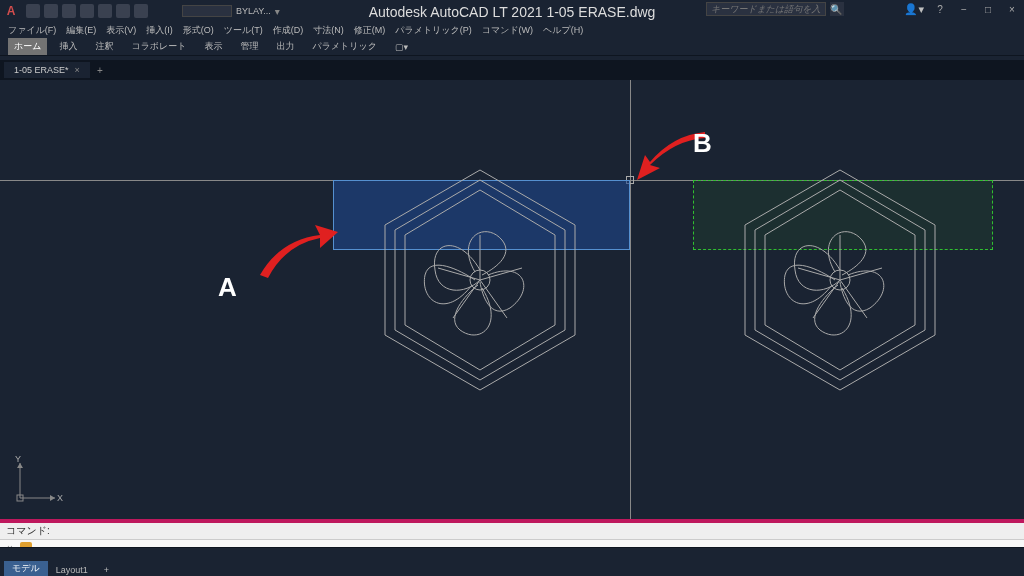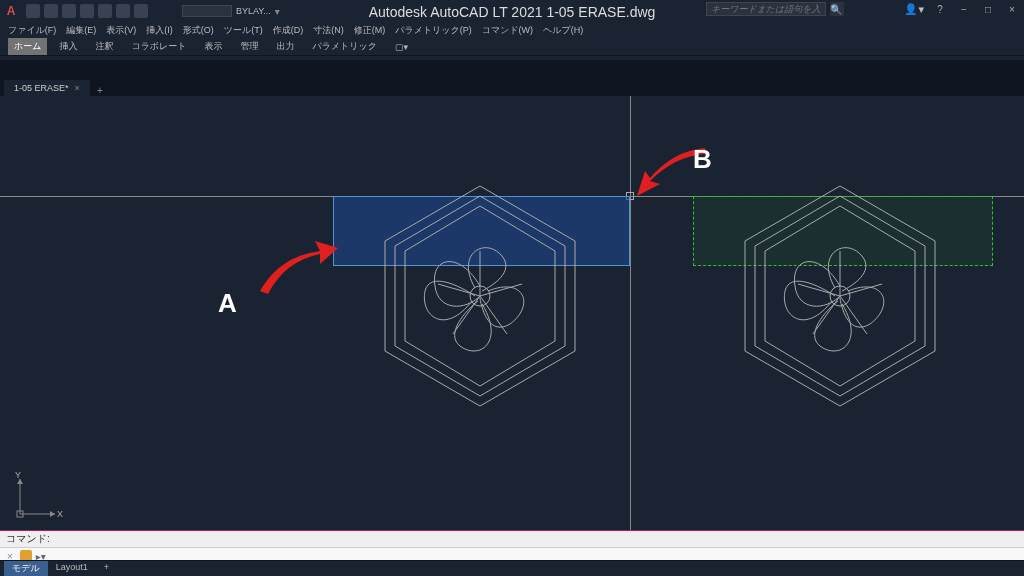--- a/index.html
+++ b/index.html
@@ -54,23 +54,23 @@
     gap: 6px;
     font-size: 9px;
     border-bottom: 1px solid #0e1520;
   }
   .ribbon-tab { padding: 2px 6px; color:#bbb; cursor:pointer;}
   .ribbon-tab.active { background:#737373; color:#fff; }
   .ribbon-panel-strip { height:4px; background:#1a2332;}
   
   
   .doc-tabs {
-    height: 36px;
+    height: 20px;
     background:#0e1520;
-    display:flex; align-items:flex-end;
+    display:flex; align-items:center;
     padding: 0 4px;
   }
   .doc-tab { background:#1a2332; padding:3px 10px; font-size:9px; color:#ccc; margin-right:2px; display:flex; align-items:center; gap:6px;}
   .doc-tab-close { color:#888; cursor:pointer;}
   .doc-tab-add { width:16px; display:flex; justify-content:center; color:#888; cursor:pointer;}
   
   
   .canvas {
     position: relative;
     width: 1024px;
@@ -89,36 +89,36 @@
   .selection-window { position:absolute; background:rgba(30,70,140,0.6); border:1px solid #5590d0;}
   .selection-crossing { position:absolute; background:rgba(40,120,40,0.15); border:1px dashed #30c030;}
   
   .hex-drawing { position:absolute; }
   .hex-drawing svg line, .hex-drawing svg polygon, .hex-drawing svg circle, .hex-drawing svg path { stroke:#aaa; fill:none; stroke-width:1;}
   
   .annotation-label { position:absolute; color:#fff; font-size:26px; font-weight:bold; font-family:Arial;}
   
   
   .cmdline-area {
-    position:absolute; bottom:12px; left:0; right:0;
+    position:absolute; bottom:20px; left:0; right:0;
     background:#f8f8f8; color:#333;
     font-size:10px;
-    border-top:1px solid #be185d;
+    border-top:4px solid #be185d;
   }
   .cmd-history { padding:1px 6px; border-bottom:1px solid #ccc; background:#efefef;}
   .cmd-input-row { display:flex; align-items:center; padding:2px 4px; gap:4px;}
   .cmd-close { color:#888; cursor:pointer; padding:0 3px;}
   .cmd-icon { width:12px; height:12px; background:#e0a030; border-radius:2px;}
   .cmd-prompt { font-family: monospace; font-size:10px;}
   .cmd-prompt b { color:#2255cc;}
   
   
   .statusbar {
-    position:absolute; bottom:0; left:0; right:0; height:16px;
-    background:#1a2332; display:flex; align-items:flex-start;
+    position:absolute; bottom:0; left:0; right:0; height:29px;
+    background:#1a2332; display:flex; align-items:flex-end;
     font-size:9px; color:#bbb; padding:0 4px;
     border-top:1px solid #0e1520;
   }
   .model-tab { background:#3a6090; color:#fff; padding:1px 8px;}
   .layout-tab { padding:1px 8px; color:#bbb;}
   .status-right { margin-left:auto; display:flex; gap:6px; align-items:center;}
   .status-btn { width:14px; height:12px; background:#2a3140; border-radius:2px;}
   
   .arrow-path { fill:#e02020; }
 </style>

